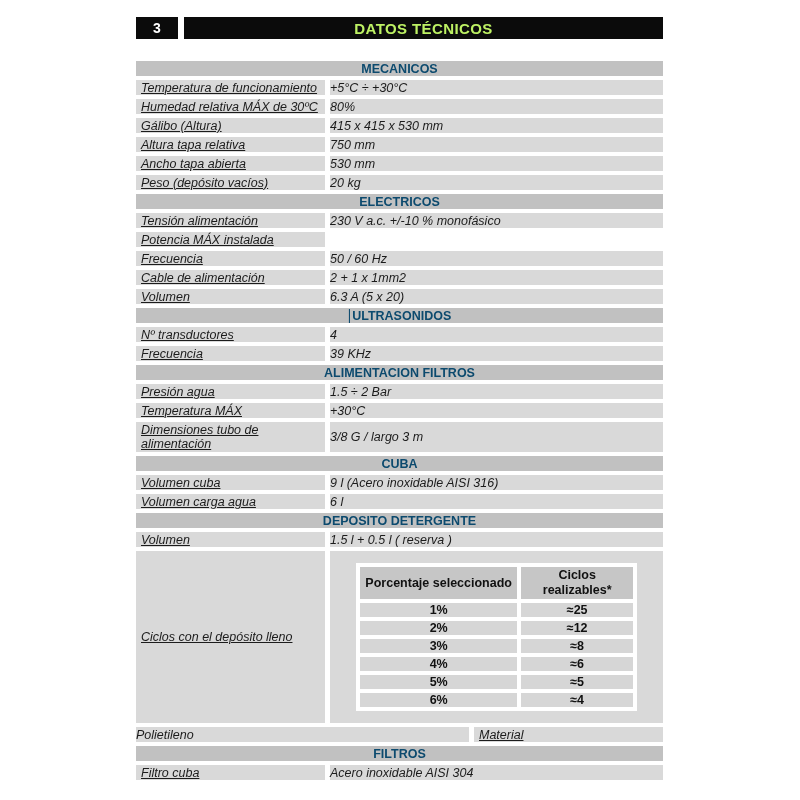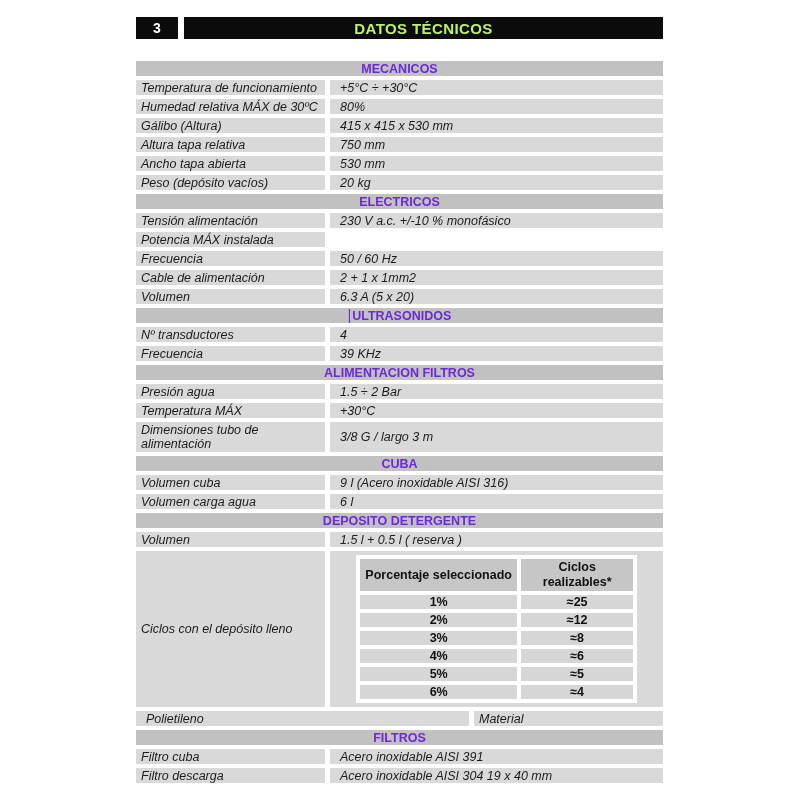--- a/index.html
+++ b/index.html
@@ -18,37 +18,37 @@
   }
   .banner .bar{
     flex:1;background:#0b0b0b;color:#bef264;font-weight:bold;font-size:15px;
     display:flex;align-items:center;justify-content:center;letter-spacing:.4px;
   }
 
   
   .sec-h{
     height:15px;background:#c1c1c1;font-weight:bold;font-size:12.5px;
     display:flex;align-items:center;justify-content:center;margin-bottom:4px;
-    color:#6d28d9;
+    color:#0c4a6e;
   }
   .sec-h .cursor{font-weight:400;font-size:13px;margin-right:1px;transform:scaleY(1.1);display:inline-block;}
 
   
   .row{display:flex;gap:5px;margin-bottom:4px;}
   .cell{
     background:#d9d9d9;font-style:italic;font-size:12.5px;line-height:14px;
     display:flex;align-items:center;min-height:15px;
   }
-  .cell.label{width:184px;padding-left:5px;}
-  .cell.value{flex:1;padding-left:10px;}
+  .cell.label{width:184px;padding-left:5px;text-decoration:underline;}
+  .cell.value{flex:1;padding-left:0;}
   .row.tall .cell{min-height:30px;}
 
   
   .row.cycles .cell.value{display:block;padding:0;}
-  .nested-wrap{margin:4px 26px;}
+  .nested-wrap{margin:12px 26px;}
   table.nested{
     width:100%;border-collapse:separate;border-spacing:4px;background:#ffffff;
     table-layout:fixed;
   }
   table.nested th{
     background:#c6c6c6;font-weight:bold;font-style:normal;font-size:12.5px;
     line-height:15px;padding:1px 2px;text-align:center;color:#111;
   }
   table.nested th.col-pct{width:57%;}
   table.nested td{
@@ -199,20 +199,16 @@
   </div>
 
   <div class="row">
     <div class="cell value">Polietileno</div>
     <div class="cell label">Material</div>
   </div>
 
   <div class="sec-h">FILTROS</div>
   <div class="row">
     <div class="cell label">Filtro cuba</div>
-    <div class="cell value">Acero inoxidable AISI 391</div>
-  </div>
-  <div class="row">
-    <div class="cell label">Filtro descarga</div>
-    <div class="cell value">Acero inoxidable AISI 304 19 x 40 mm</div>
+    <div class="cell value">Acero inoxidable AISI 304</div>
   </div>
 
 </div>
 
 </body></html>

